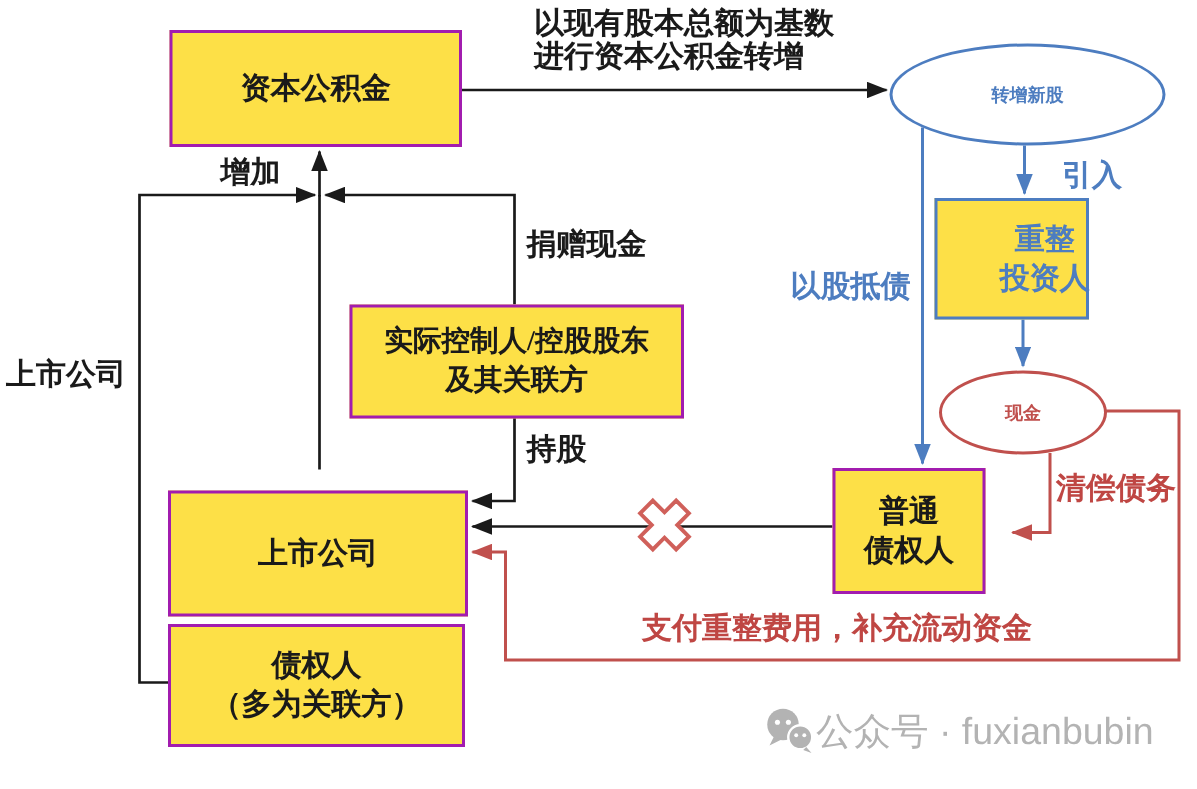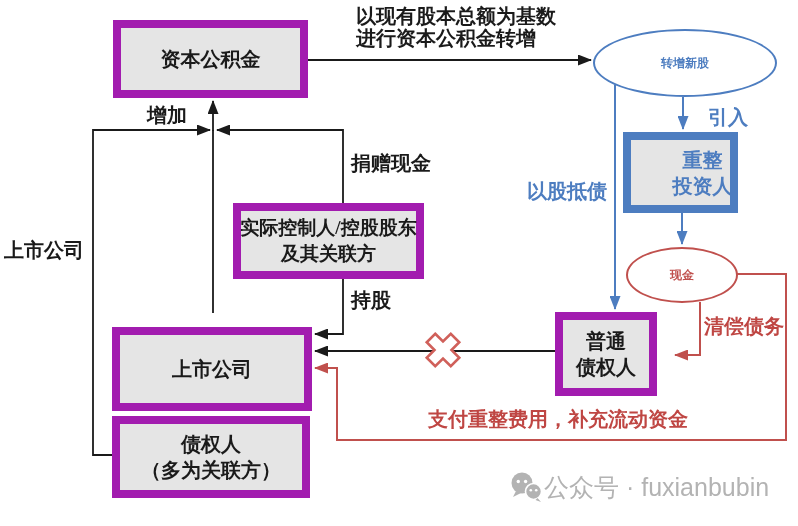--- a/index.html
+++ b/index.html
@@ -2,21 +2,21 @@
 <html><head>
 <meta charset="utf-8">
 <style>
   html,body{margin:0;padding:0;background:#fff;}
   #stage{
     position:relative;width:798px;height:526px;background:#fff;overflow:hidden;
     font-family:"Liberation Serif","DejaVu Serif",serif;
   }
   #connectors{position:absolute;left:0;top:0;width:798px;height:526px;}
   .node{
-    position:absolute;background:#e5e5e5;border:8px solid #a21caf;
+    position:absolute;background:#fde047;border:2px solid #a21caf;
     display:flex;flex-direction:column;align-items:center;justify-content:center;
     color:#1a1a1a;font-size:20px;font-weight:600;line-height:26px;text-align:center;
     white-space:nowrap;box-sizing:border-box;
   }
   .node.blue{border-color:#4d7dc0;color:#4d7dc0;}
   .ellipse{
     position:absolute;background:#fff;border:2px solid #4d7dc0;border-radius:50%;
     display:flex;align-items:center;justify-content:center;
     color:#4d7dc0;font-size:12px;font-weight:700;box-sizing:border-box;white-space:nowrap;
   }
@@ -68,40 +68,40 @@
 
     <g transform="translate(443,350) rotate(45)">
       <path d="M-17,-6 L-6,-6 L-6,-17 L6,-17 L6,-6 L17,-6 L17,6 L6,6 L6,17 L-6,17 L-6,6 L-17,6 Z" fill="#ffffff" stroke="#d0605a" stroke-width="2.6"></path>
     </g>
   </svg>
 
   <div class="node" style="left:113px;top:20px;width:195px;height:78px;">
     <div>资本公积金</div>
   </div>
 
-  <div class="node" style="left:233px;top:203px;width:191px;height:76px;font-size:19px;">
+  <div class="node" style="left:233px;top:203px;width:223px;height:76px;font-size:19px;">
     <div>实际控制人/控股股东</div>
     <div>及其关联方</div>
   </div>
 
   <div class="node" style="left:112px;top:327px;width:200px;height:84px;">
     <div>上市公司</div>
   </div>
 
   <div class="node" style="left:112px;top:416px;width:198px;height:82px;">
     <div>债权人</div>
     <div>（多为关联方）</div>
   </div>
 
   <div class="node" style="left:555px;top:312px;width:102px;height:84px;">
     <div>普通</div>
     <div>债权人</div>
   </div>
 
-  <div class="node blue" style="left:623px;top:132px;width:115px;height:81px;padding-left:44px;">
+  <div class="node blue" style="left:623px;top:132px;width:103px;height:81px;padding-left:44px;">
     <div>重整</div>
     <div>投资人</div>
   </div>
 
   <div class="ellipse" style="left:593px;top:29px;width:184px;height:68px;">
     <div>转增新股</div>
   </div>
 
   <div class="ellipse red" style="left:626px;top:247px;width:112px;height:56px;">
     <div>现金</div>

